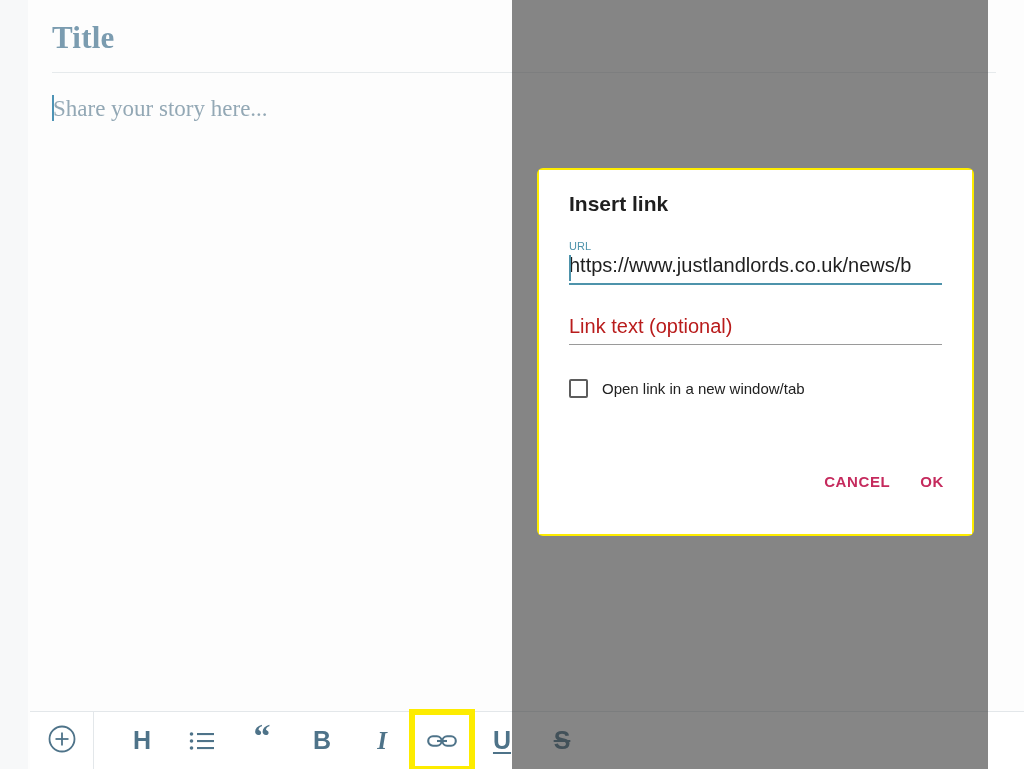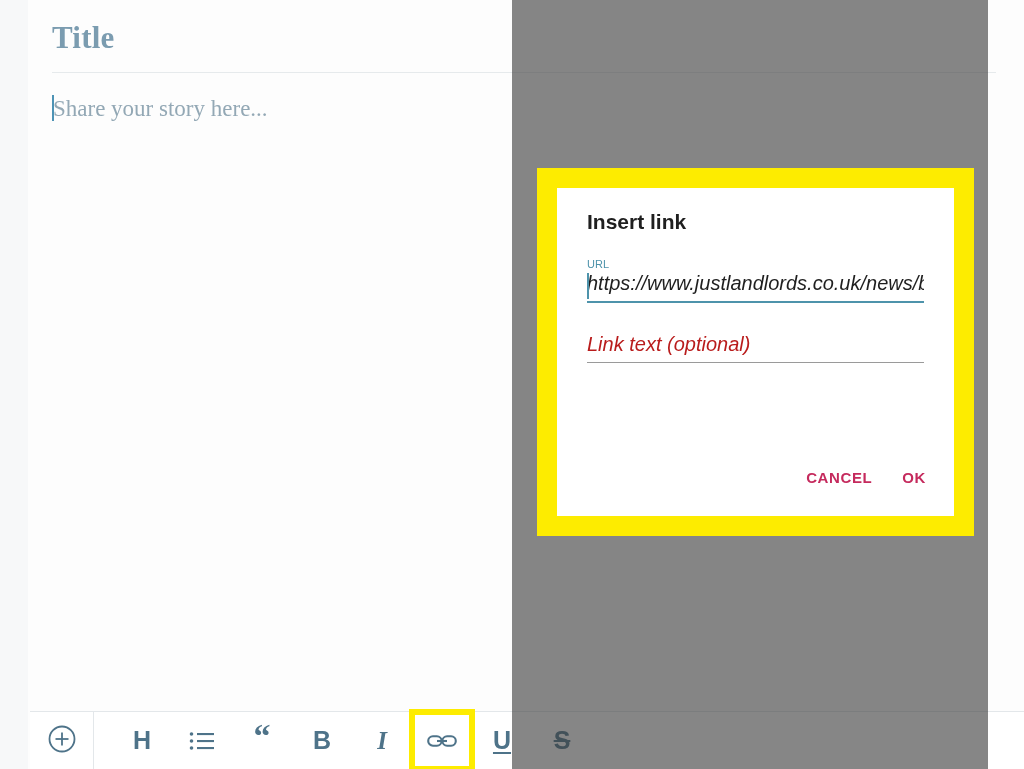--- a/index.html
+++ b/index.html
@@ -141,24 +141,24 @@
   }
 
   
   .dialog-wrap {
     position: absolute;
     left: 537px;
     top: 168px;
     width: 437px;
     height: 368px;
     background: #fdec00;
-    border-radius: 0;
+    border-radius: 6px;
     z-index: 10;
     box-sizing: border-box;
-    padding: 20px;
+    padding: 2px;
   }
   .dialog {
     width: 100%;
     height: 100%;
     background: #ffffff;
     box-sizing: border-box;
     padding: 22px 30px 14px 30px;
     position: relative;
   }
   .dlg-title {
@@ -175,21 +175,20 @@
   .field-row {
     position: relative;
     margin-bottom: 30px;
   }
   .field-value {
     font-size: 20px;
     color: #1f1f1f;
     padding-bottom: 6px;
     white-space: nowrap;
     overflow: hidden;
-    font-style: italic;
   }
   .field-value.placeholder { color: #b91c1c; }
   .field-underline { height: 2px; background: #4e93ab; }
   .field-underline.weak { height: 1px; background: #9a9a9a; }
   .field-caret {
     position: absolute;
     left: 0;
     top: 1px;
     width: 2px;
     height: 26px;
@@ -209,21 +208,21 @@
     margin-right: 14px;
     background: #ffffff;
   }
   .checkbox-label {
     font-size: 15px;
     color: #212121;
   }
   .dlg-actions {
     position: absolute;
     right: 28px;
-    bottom: 30px;
+    bottom: 44px;
     display: flex;
     align-items: center;
     gap: 30px;
   }
   .dlg-btn {
     font-size: 15px;
     font-weight: bold;
     color: #c52a5d;
     letter-spacing: 0.6px;
   }
@@ -386,20 +385,24 @@
         <div class="field-value">https://www.justlandlords.co.uk/news/b</div>
       </div>
       <div class="field-underline"></div>
     </div>
 
     <div class="field-row" style="margin-bottom:0;">
       <div class="field-value placeholder">Link text (optional)</div>
       <div class="field-underline weak"></div>
     </div>
 
+    <div class="checkbox-row">
+      <div class="checkbox"></div>
+      <div class="checkbox-label">Open link in a new window/tab</div>
+    </div>
 
     <div class="dlg-actions">
       <div class="dlg-btn">CANCEL</div>
       <div class="dlg-btn">OK</div>
     </div>
 
   </div>
 </div>
 
 </body></html>

